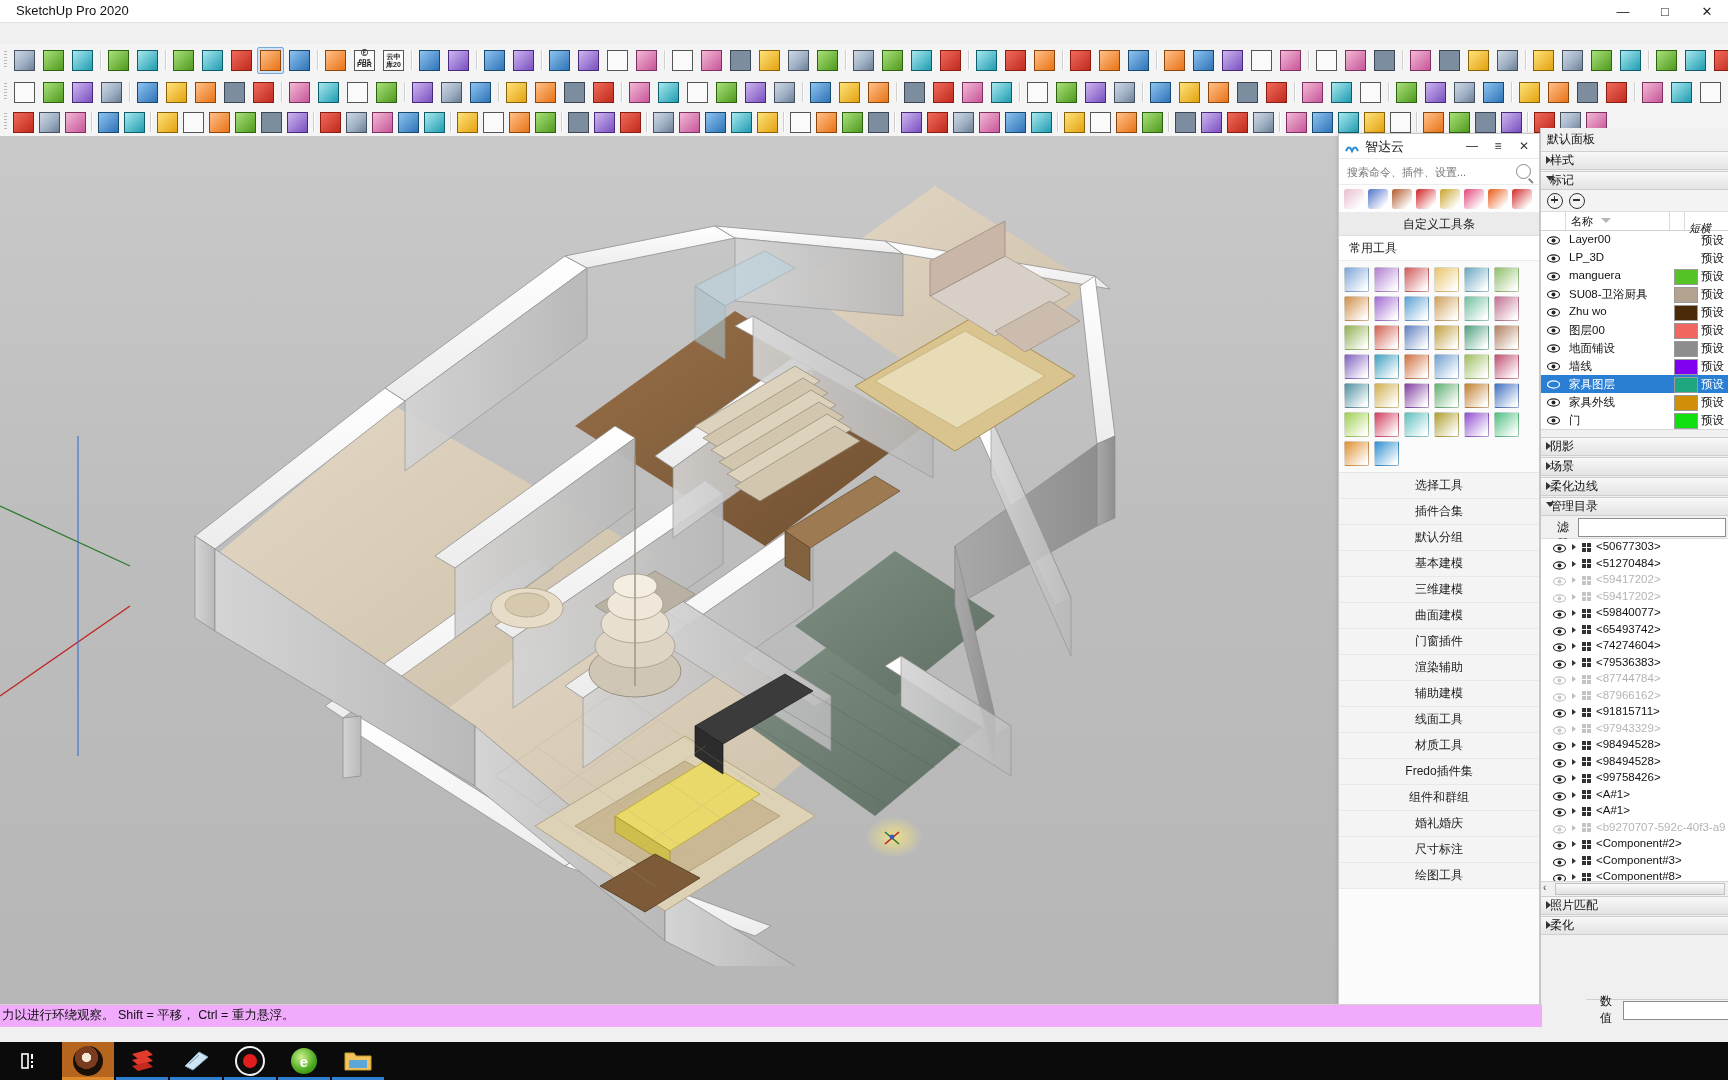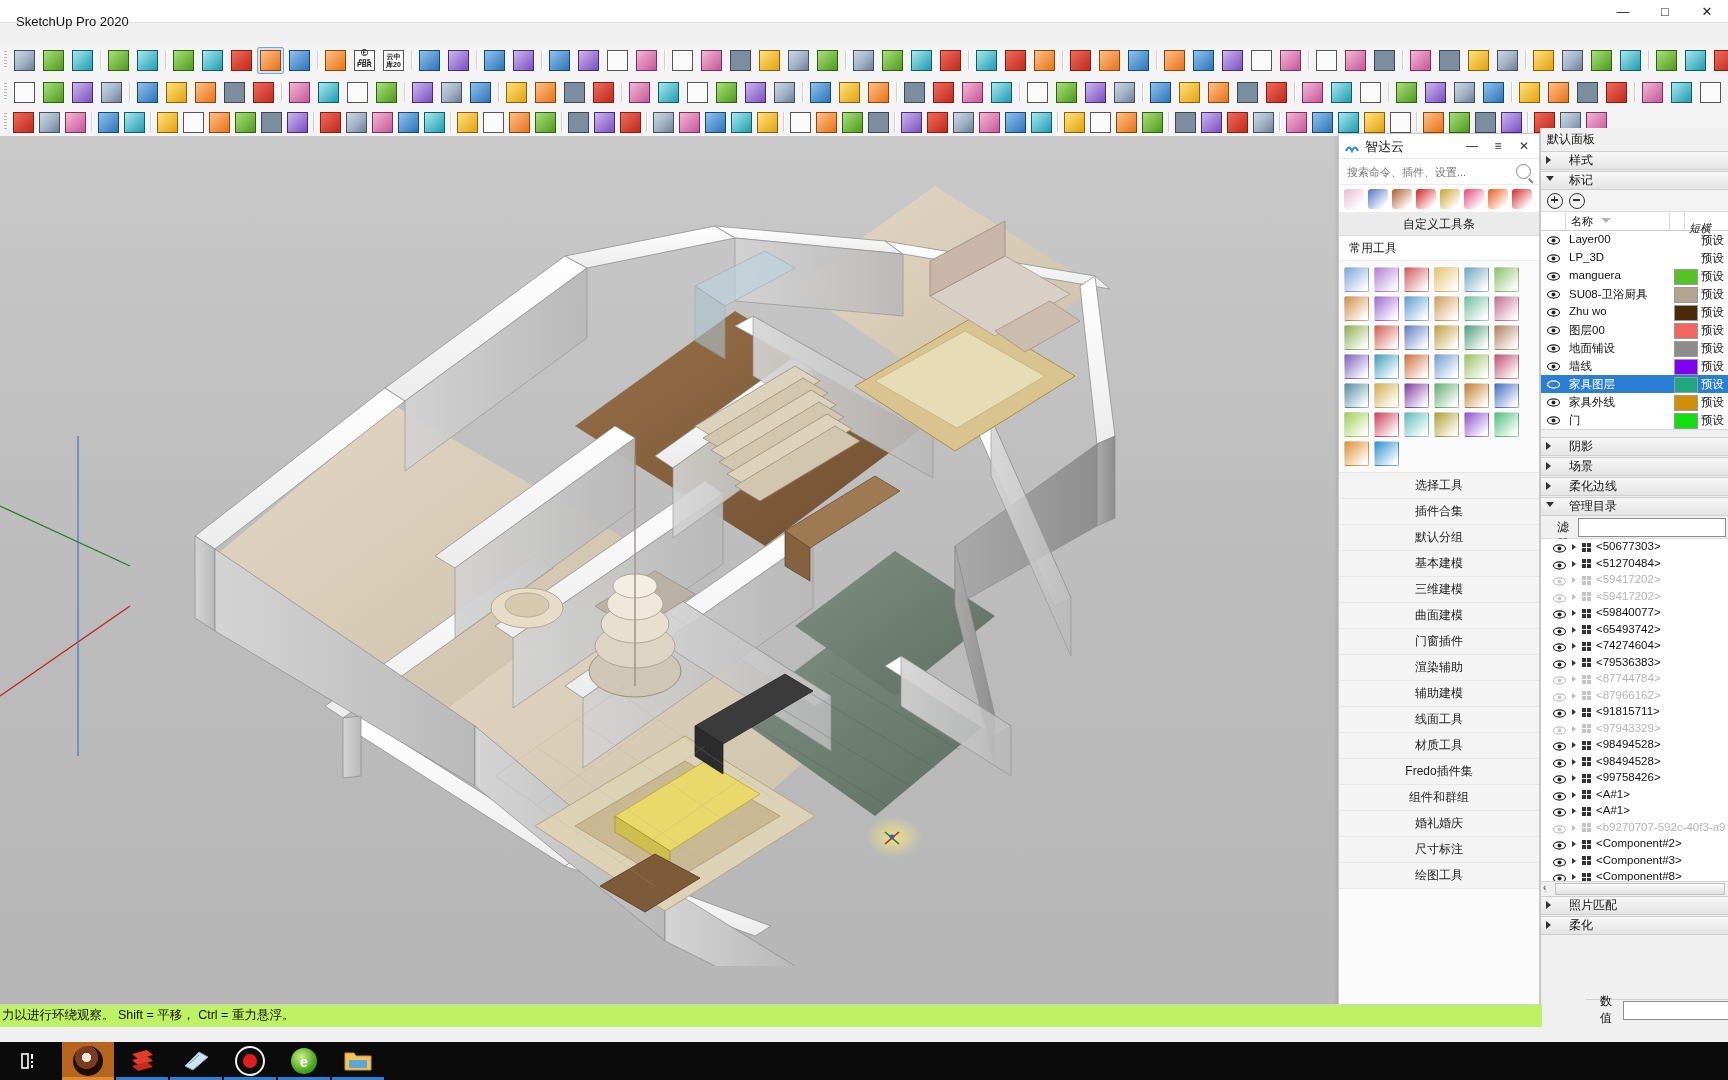--- a/index.html
+++ b/index.html
@@ -4,21 +4,21 @@
 <style>
   html,body{margin:0;padding:0;background:#1a1a1a;}
   body{width:1728px;height:1080px;overflow:hidden;
        font-family:"Liberation Sans","DejaVu Sans",sans-serif;
        -webkit-font-smoothing:none;}
   .app{position:relative;width:1728px;height:1080px;background:#f0f0f0;}
 
   
   .titlebar{position:absolute;left:0;top:0;width:1728px;height:22px;background:#ffffff;
             border-bottom:1px solid #e2e2e2;}
-  .titlebar .ttl{position:absolute;left:16px;top:14px;font-size:13px;color:#111;}
+  .titlebar .ttl{position:absolute;left:16px;top:3px;font-size:13px;color:#111;}
   .winbtns{position:absolute;right:0;top:0;height:22px;display:flex;}
   .winbtns div{width:42px;height:22px;display:flex;align-items:center;justify-content:center;
                font-size:13px;color:#222;cursor:default;}
 
   
   .menubar{position:absolute;left:0;top:22px;width:1728px;height:22px;background:#f5f5f5;}
   .menubar .mi{position:absolute;top:3px;font-size:13px;color:#111;white-space:nowrap;padding:0 2px;}
 
   
   .tbrow{position:absolute;left:0;width:1728px;background:#f4f4f4;border-bottom:1px solid #dcdcdc;}
@@ -103,21 +103,21 @@
   .zlist{position:relative;}
   .zitem{height:25px;line-height:25px;border-bottom:1px solid #e8e8e8;font-size:12px;color:#1d1d1d;
          text-align:center;background:#f4f4f4;}
 
   
   .tray{position:absolute;left:1540px;top:128px;width:188px;height:892px;background:#f0f0f0;
         border-left:1px solid #c6c6c6;}
   .traytitle{font-size:12px;color:#111;padding:3px 0 2px 6px;}
   .trayhdr{height:17px;background:linear-gradient(to bottom,#f7f7f7,#e4e4e4);
            border:1px solid #cfcfcf;border-left:0;border-right:0;margin-top:1px;
-           font-size:12px;color:#111;line-height:16px;padding-left:28px;position:relative;}
+           font-size:12px;color:#111;line-height:16px;padding-left:9px;position:relative;}
   .trayhdr .arw{position:absolute;left:5px;top:4px;width:0;height:0;}
   .arw.closed{border-left:5px solid #333;border-top:4px solid transparent;border-bottom:4px solid transparent;}
   .arw.open{border-top:5px solid #333;border-left:4px solid transparent;border-right:4px solid transparent;}
   .lyrtools{height:21px;background:#f3f3f3;display:flex;align-items:center;padding-left:6px;gap:6px;
             border-bottom:1px solid #dcdcdc;}
   .rbtn{width:14px;height:14px;border:1.4px solid #333;border-radius:50%;position:relative;}
   .rbtn:before{content:"";position:absolute;left:2.5px;top:5.6px;width:7px;height:1.6px;background:#333;}
   .rbtn.plus:after{content:"";position:absolute;left:5.6px;top:2.5px;width:1.6px;height:7px;background:#333;}
   .lyrhdr{height:18px;background:#fff;border-bottom:1px solid #d0d0d0;position:relative;font-size:11px;}
   .lyrhdr .c1{position:absolute;left:30px;top:2px;color:#111;}
@@ -158,21 +158,21 @@
                    background:linear-gradient(to bottom,#fbfbfb,#e0e0e0);border:1px solid #c2c2c2;}
   .ohscroll .lft{position:absolute;left:2px;top:1px;font-size:10px;color:#333;line-height:10px;}
 
   .valrow{position:absolute;left:0;bottom:0;width:188px;height:20px;background:#f0f0f0;
           border-top:1px solid #d0d0d0;display:flex;align-items:center;margin-left:45px;}
   .valrow .vl{font-size:12px;color:#111;padding:0 6px 0 14px;}
   .valrow input{flex:1;height:15px;border:1px solid #8d8d8d;background:#fff;outline:0;
                 font-size:11px;font-family:inherit;margin-right:3px;}
 
   
-  .status{position:absolute;left:0;top:1004px;width:1540px;height:22px;background:#bef264;
+  .status{position:absolute;left:0;top:1004px;width:1540px;height:22px;background:#f0abfc;
           border-top:1px solid #d0d0d0;font-size:12.5px;color:#111;line-height:21px;padding-left:2px;}
 
   
   .taskbar{position:absolute;left:0;top:1042px;width:1728px;height:38px;background:#0b0b0b;}
   .tstart{position:absolute;left:8px;top:2px;width:46px;height:34px;display:flex;
           align-items:center;justify-content:center;}
   .tapp{position:absolute;top:0;width:52px;height:38px;display:flex;align-items:center;
         justify-content:center;}
   .tapp.active{background:#b5651d;}
   .tapp .ul{position:absolute;bottom:0;left:0;width:52px;height:3px;background:#2f7fd1;}

